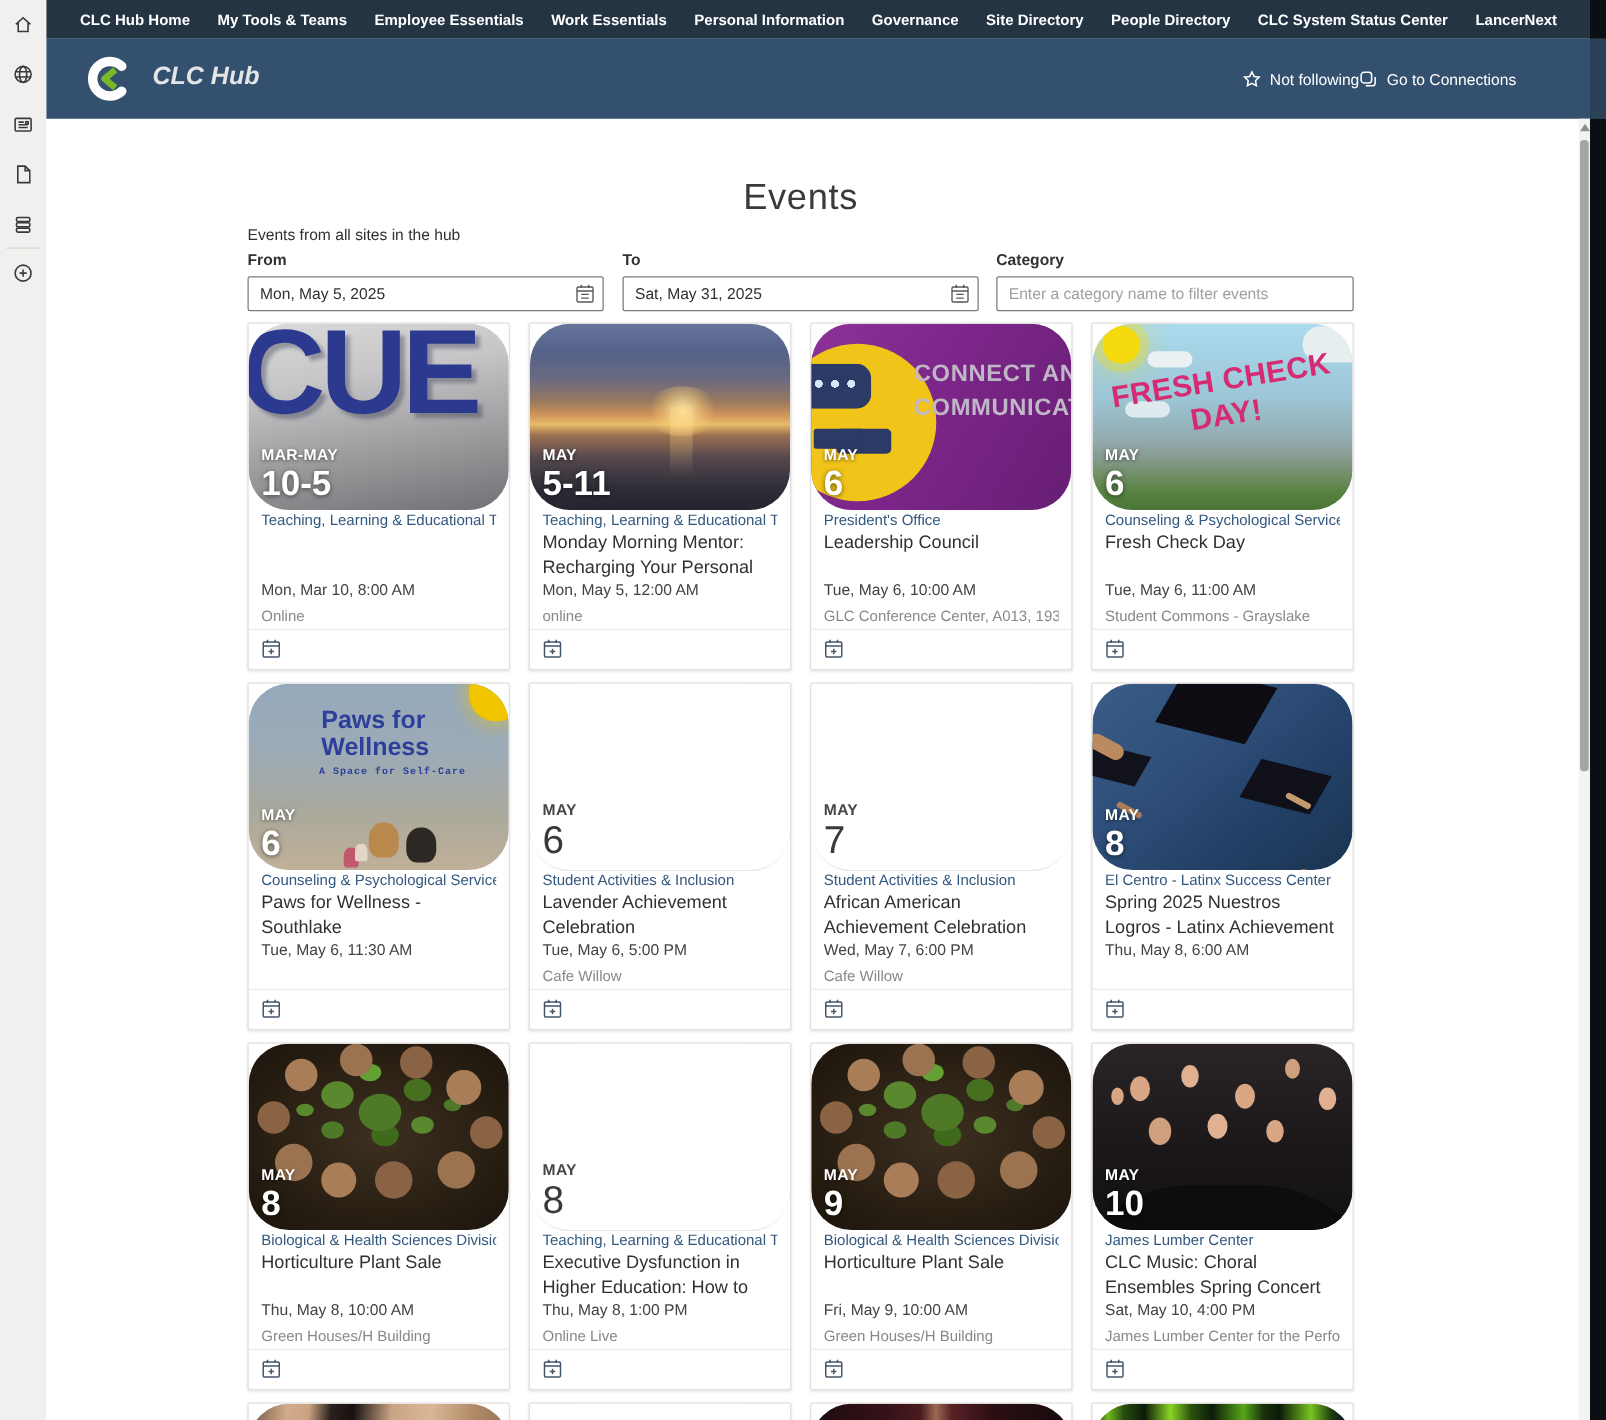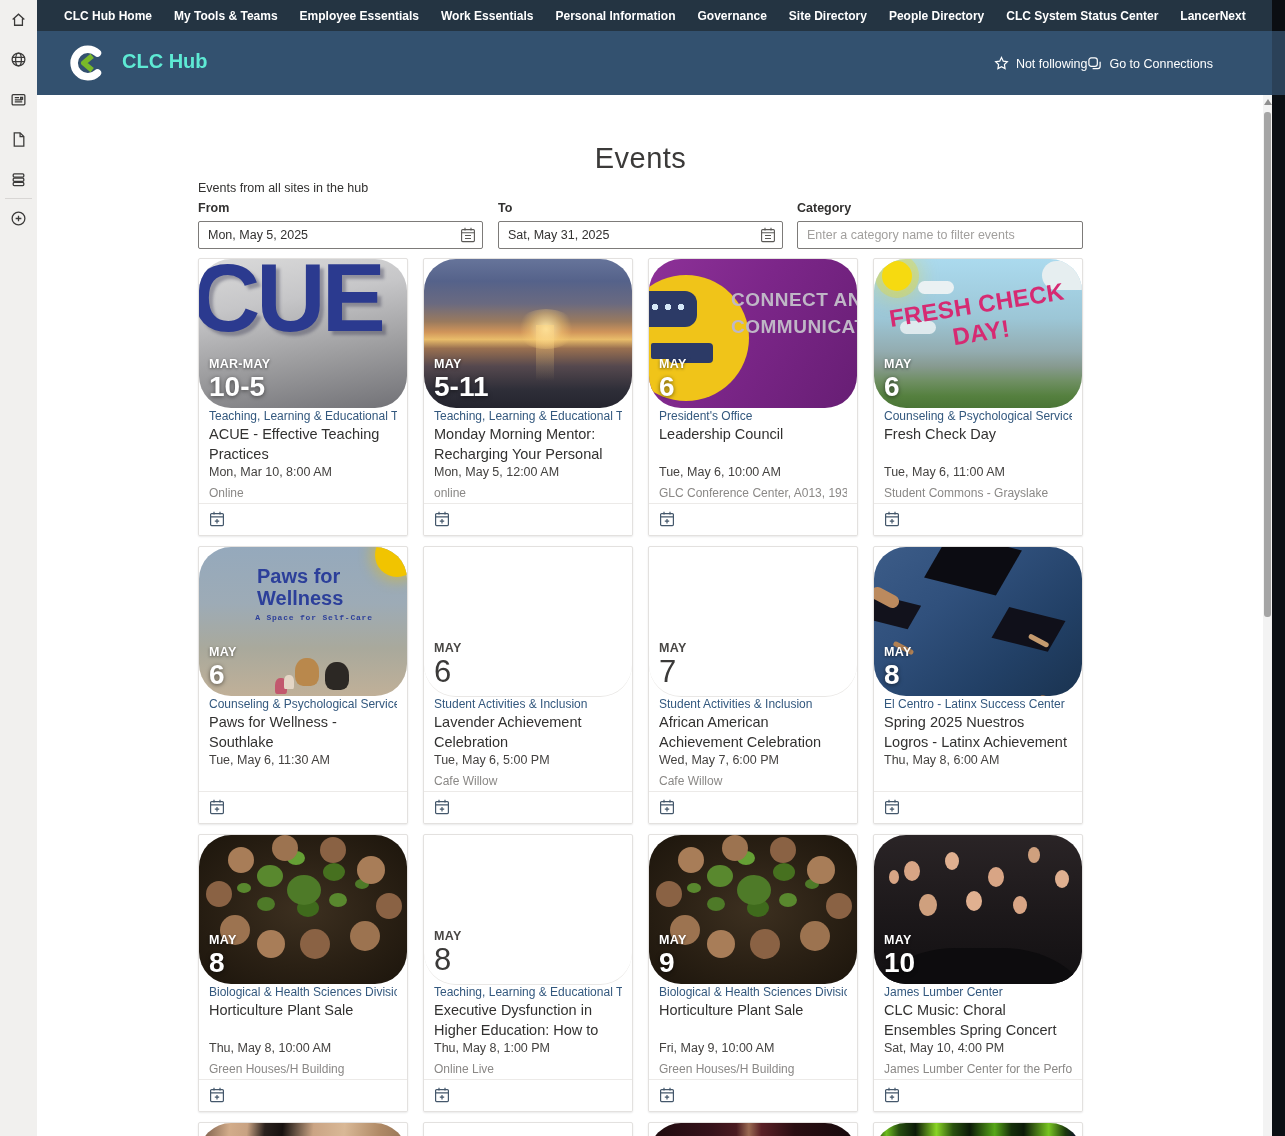--- a/index.html
+++ b/index.html
@@ -13,21 +13,21 @@
   #ab-divider{position:absolute;left:5px;right:5px;top:198px;height:1px;background:#d8d6d4;}
 
   
   #top-nav{position:absolute;left:37px;top:0;right:0;height:31px;background:var(--top-nav-bg,#243442);
            display:flex;align-items:center;padding-left:16px;z-index:4;}
   .nav-item{color:#fff;font-size:12px;font-weight:700;padding:0 11px;text-decoration:none;white-space:nowrap;cursor:pointer;}
 
   
   #site-header{position:absolute;left:37px;top:31px;right:0;height:64px;background:var(--header-bg,#33516f);z-index:4;}
   #logo{position:absolute;left:30px;top:13px;width:38px;height:38px;}
-  #site-title{position:absolute;left:85px;top:19px;font-size:20px;font-weight:700;color:#5eead4;}
+  #site-title{position:absolute;left:85px;top:19px;font-size:20px;font-weight:700;color:#e5e5e5;font-style:italic;}
   #header-actions{position:absolute;right:72px;top:25px;display:flex;align-items:center;}
   .hdr-action{display:flex;align-items:center;gap:7px;color:#fff;font-size:12.5px;cursor:pointer;white-space:nowrap;}
   .hdr-action svg{stroke:#fff;fill:none;stroke-width:1.3;}
 
   
   #right-strip{position:absolute;left:1272px;top:0;width:13px;height:1136px;z-index:7;}
   #right-strip .s1{position:absolute;top:0;height:31px;width:13px;background:#0b0e12;}
   #right-strip .s2{position:absolute;top:31px;height:64px;width:13px;background:#2b4158;}
   #right-strip .s3{position:absolute;top:95px;height:1041px;width:13px;background:#0b0f14;}
   #scrollbar{position:absolute;left:1263px;top:95px;width:9px;height:1041px;background:#f3f3f3;z-index:7;}
@@ -255,21 +255,20 @@
     <div class="img img-acue">
       <div class="decor"></div>
       <div class="img-text-main">CUE</div>
 
       <div class="date-badge">
         <div class="month">MAR-MAY</div>
         <div class="day">10-5</div>
       </div>
     </div>
     <a class="cat">Teaching, Learning &amp; Educational Technolo...</a>
-    <div class="ev-title">ACUE - Effective Teaching Practices</div>
     <div class="when">Mon, Mar 10, 8:00 AM</div>
     <div class="where">Online</div>
     <div class="cfooter">
       <button class="add-cal">
         <svg viewBox="0 0 16 16" width="16" height="16">
           <rect x="1.6" y="2.6" width="12.8" height="12" rx="1"></rect>
           <path d="M1.6 5.8h12.8M5 .8v2.6M11 .8v2.6M8 8v4.4M5.8 10.2h4.4"></path>
         </svg>
       </button>
     </div>

